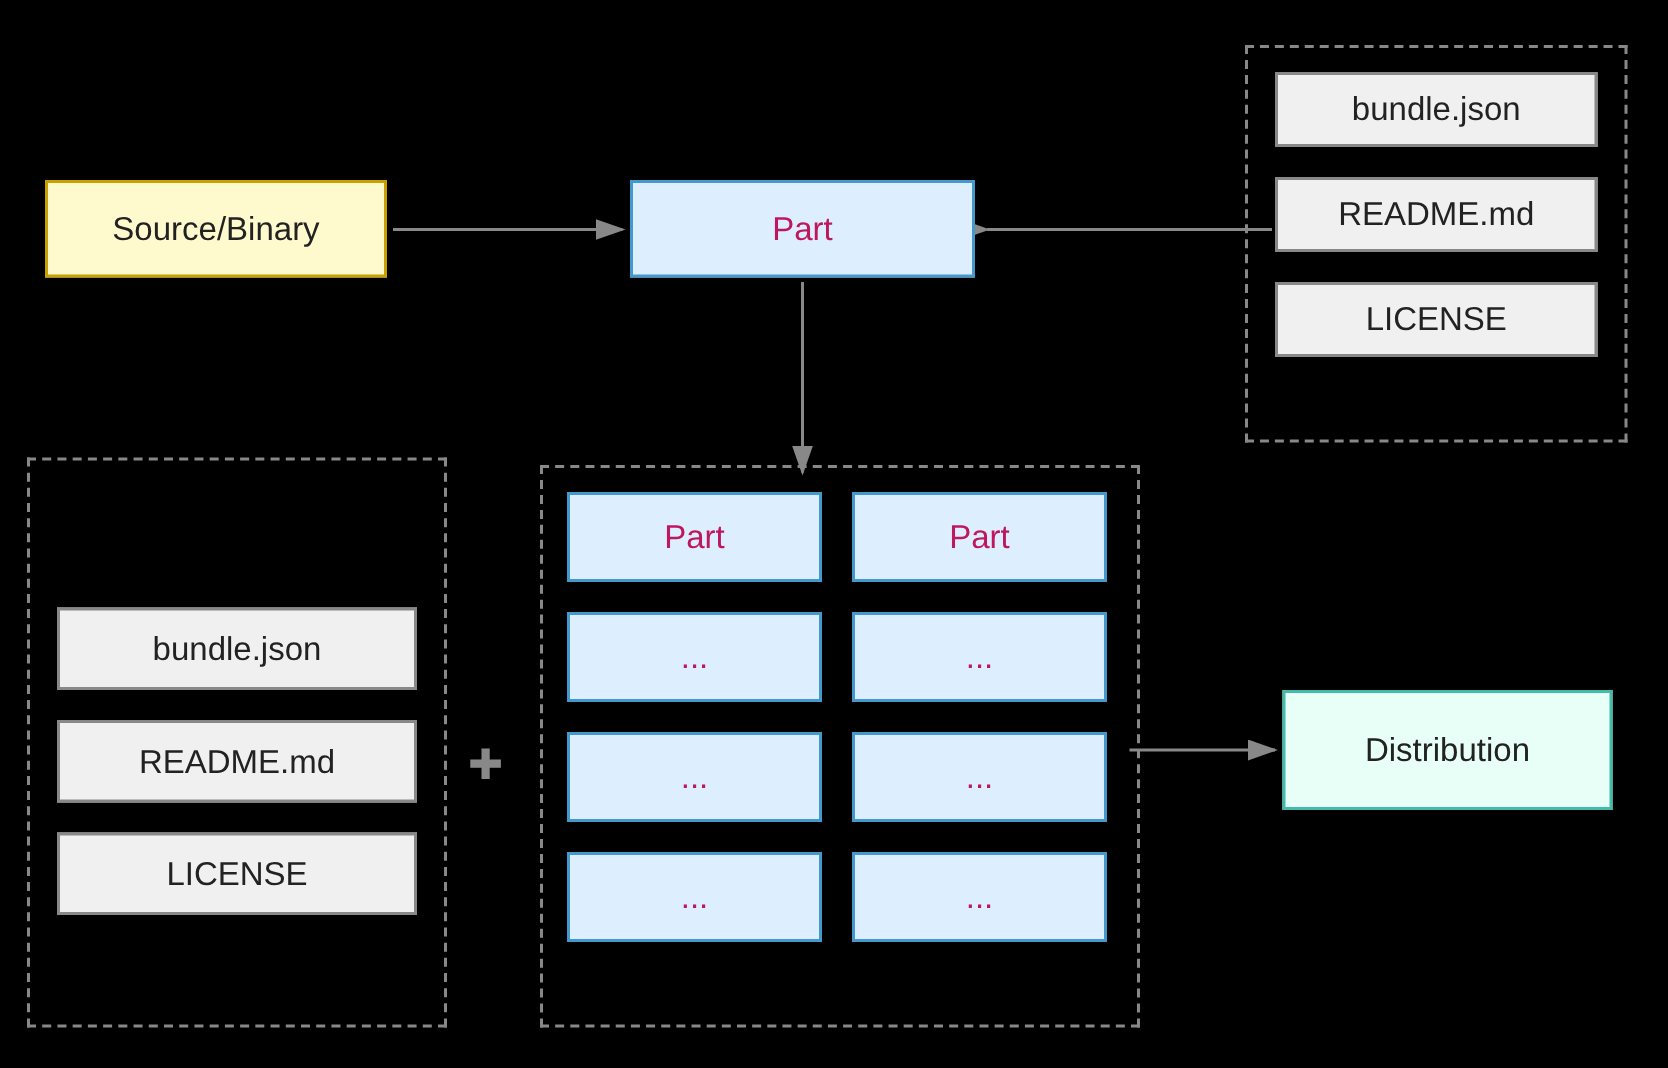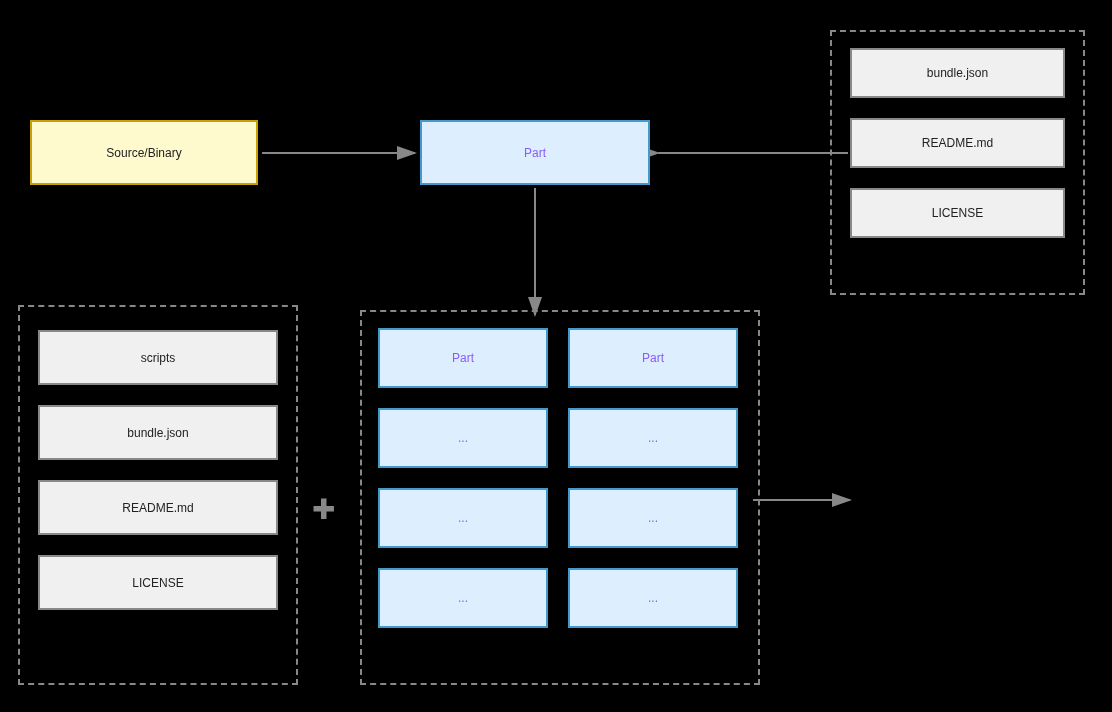--- a/index.html
+++ b/index.html
@@ -18,35 +18,35 @@
       width: 1112px;
       height: 712px;
     }
 
     
     .box {
       position: absolute;
       display: flex;
       align-items: center;
       justify-content: center;
-      font-size: 12px;
+      font-size: 22px;
       font-weight: 400;
       color: #222;
     }
 
     .box-yellow {
       background: #fffacd;
       border: 2px solid #c8a000;
       color: #222;
     }
 
     .box-blue {
       background: #ddeeff;
       border: 2px solid #4499cc;
-      color: #8b5cf6;
+      color: #be185d;
     }
 
     .box-white {
       background: #f0f0f0;
       border: 2px solid #888;
       color: #222;
     }
 
     .box-teal {
       background: #e8fff8;
@@ -119,23 +119,20 @@
     <span>README.md</span>
   </div>
 
   <div class="box box-white" style="left:850px; top:188px; width:215px; height:50px;">
     <span>LICENSE</span>
   </div>
 
   <div class="dashed-box" style="left:18px; top:305px; width:280px; height:380px;">
   </div>
 
-  <div class="box box-white" style="left:38px; top:330px; width:240px; height:55px;">
-    <span>scripts</span>
-  </div>
   <div class="box box-white" style="left:38px; top:405px; width:240px; height:55px;">
     <span>bundle.json</span>
   </div>
   <div class="box box-white" style="left:38px; top:480px; width:240px; height:55px;">
     <span>README.md</span>
   </div>
   <div class="box box-white" style="left:38px; top:555px; width:240px; height:55px;">
     <span>LICENSE</span>
   </div>
 
@@ -167,14 +164,17 @@
     <span>...</span>
   </div>
 
   <div class="box box-blue" style="left:378px; top:568px; width:170px; height:60px;">
     <span>...</span>
   </div>
   <div class="box box-blue" style="left:568px; top:568px; width:170px; height:60px;">
     <span>...</span>
   </div>
 
+  <div class="box box-teal" style="left:855px; top:460px; width:220px; height:80px;">
+    <span>Distribution</span>
+  </div>
 
 </div>
 
 </body></html>

